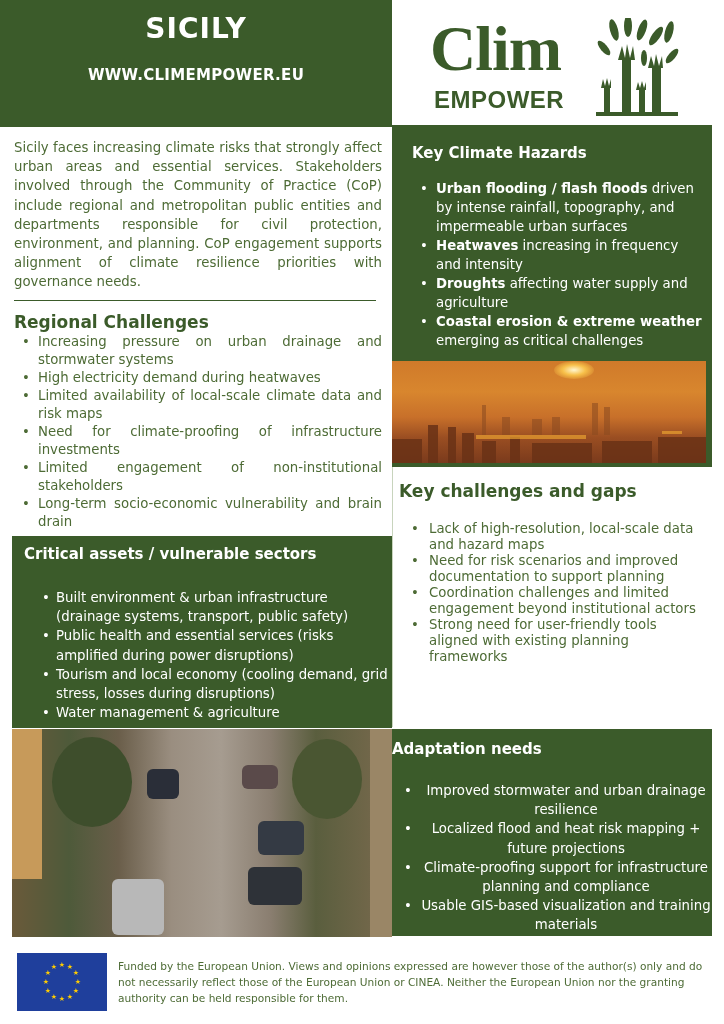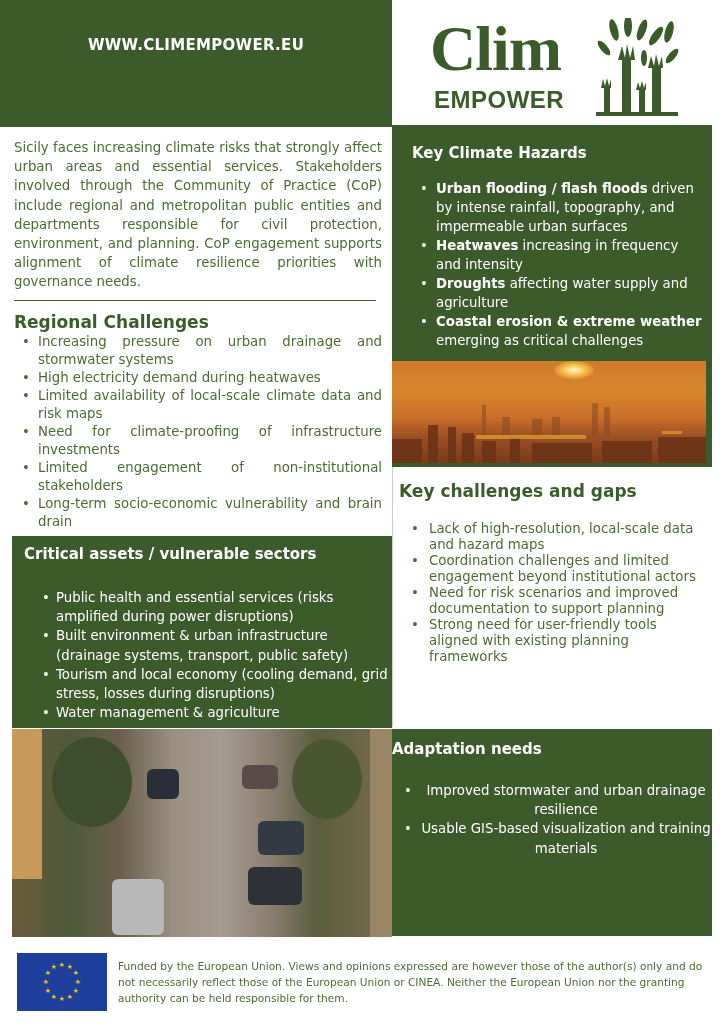--- a/index.html
+++ b/index.html
@@ -77,20 +77,21 @@
 
   
   #eu-flag { left: 17px; top: 953px; width: 90px; height: 58px; background: #1f3f9c; }
   #footer-text { left: 118px; top: 958px; width: 600px; font-size: 10.6px; line-height: 16px; color: #4d6b35; }
 </style>
 </head>
 <body>
 
 <div id="hdr" class="abs green">
   <div class="title">
+    <div>SICILY</div>
   </div>
   <div class="url">WWW.CLIMEMPOWER.EU</div>
 </div>
 
 <div id="logo" class="abs">
   <div class="clim">Clim</div>
   <div class="emp">EMPOWER</div>
   <svg width="90" height="100" viewBox="0 0 90 100">
     <g fill="#3b5b2a">
       <ellipse cx="22" cy="12" rx="4" ry="11" transform="rotate(-15 22 12)"></ellipse>
@@ -168,31 +169,31 @@
           <rect x="270" y="70" width="20" height="3"></rect>
       </g>
     </svg>
   </div>
 </div>
 
 <div id="gaps" class="abs">
   <h2 class="sec">Key challenges and gaps</h2>
   <ul class="bl">
     <li>Lack of high-resolution, local-scale data and hazard maps</li>
+    <li>Need for risk scenarios and improved documentation to support planning</li>
     <li>Coordination challenges and limited engagement beyond institutional actors</li>
-    <li>Need for risk scenarios and improved documentation to support planning</li>
     <li>Strong need for user-friendly tools aligned with existing planning frameworks</li>
   </ul>
 </div>
 
 <div id="assets" class="abs green">
   <h2 class="sec">Critical assets / vulnerable sectors</h2>
   <ul class="bl">
+    <li>Built environment &amp; urban infrastructure (drainage systems, transport, public safety)</li>
     <li>Public health and essential services (risks amplified during power disruptions)</li>
-    <li>Built environment &amp; urban infrastructure (drainage systems, transport, public safety)</li>
     <li>Tourism and local economy (cooling demand, grid stress, losses during disruptions)</li>
     <li>Water management &amp; agriculture</li>
   </ul>
 </div>
 
 <div id="flood" class="abs" title="flooded street with partially submerged cars">
   <div class="bldg"></div>
   <div class="tree"></div>
   <div class="tree2"></div>
   <div class="bldg2"></div>
@@ -200,20 +201,22 @@
   <div class="car" style="left:230px;top:36px;width:36px;height:24px;background:#5a4a4a;"></div>
   <div class="car" style="left:246px;top:92px;width:46px;height:34px;background:#343a44;"></div>
   <div class="car" style="left:236px;top:138px;width:54px;height:38px;background:#2e3238;"></div>
   <div class="car" style="left:100px;top:150px;width:52px;height:56px;background:#b8b8b8;"></div>
 </div>
 
 <div id="adapt" class="abs green">
   <h2 class="sec">Adaptation needs</h2>
   <ul class="bl">
     <li>Improved stormwater and urban drainage resilience</li>
+    <li>Localized flood and heat risk mapping + future projections</li>
+    <li>Climate-proofing support for infrastructure planning and compliance</li>
     <li>Usable GIS-based visualization and training materials</li>
   </ul>
 </div>
 
 <div id="eu-flag" class="abs">
   <svg width="90" height="58" viewBox="0 0 90 58">
     <g fill="#ffcc00" font-size="7" text-anchor="middle" font-family="DejaVu Sans, sans-serif">
       <text x="45" y="14">★</text>
         <text x="53" y="16">★</text>
         <text x="59" y="22">★</text>

